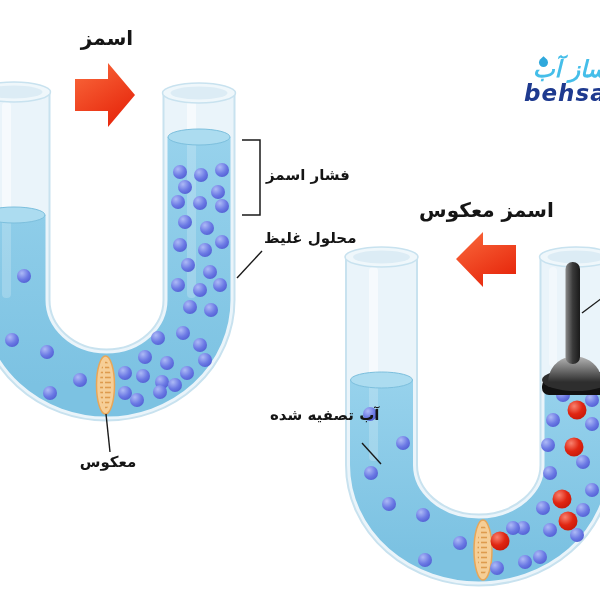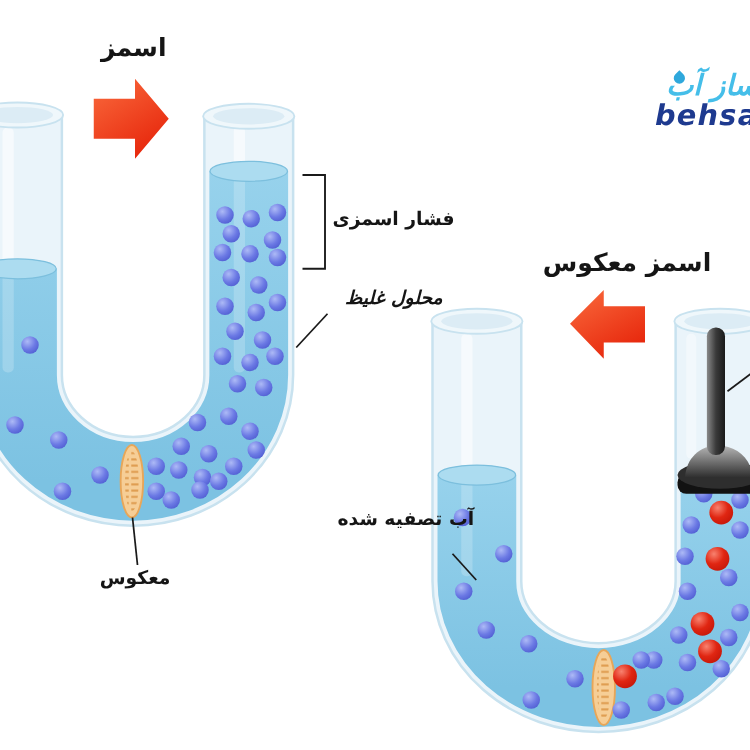--- a/index.html
+++ b/index.html
@@ -201,25 +201,25 @@
 
   <path d="M 242 140 L 260 140 L 260 215 L 242 215" fill="none" stroke="#1a1a1a" stroke-width="1.5"></path>
   <line x1="262" y1="251" x2="237" y2="278" stroke="#1a1a1a" stroke-width="1.4"></line>
   <line x1="106" y1="414" x2="110" y2="452" stroke="#1a1a1a" stroke-width="1.4"></line>
   <line x1="362" y1="443" x2="381" y2="464" stroke="#1a1a1a" stroke-width="1.4"></line>
   <line x1="582" y1="313" x2="602" y2="298" stroke="#1a1a1a" stroke-width="1.4"></line>
 </svg>
 
 <div class="lbl title center" style="left:57px;top:26px;width:100px;">اسمز</div>
 
-<div class="lbl title center" style="left:434px;top:198px;width:135px;text-align:right;">اسمز معکوس</div>
-
-<div class="lbl" style="left:266px;top:166px;">فشار اسمزی</div>
-
-<div class="lbl" style="left:276px;top:229px;font-style:italic;">محلول غلیظ</div>
+<div class="lbl title center" style="left:419px;top:198px;width:135px;">اسمز معکوس</div>
+
+<div class="lbl" style="left:266px;top:166px;">فشار اسمز</div>
+
+<div class="lbl" style="left:264px;top:229px;">محلول غلیظ</div>
 
 <div class="lbl center" style="left:58px;top:453px;width:100px;">معکوس</div>
 
 <div class="lbl" style="left:270px;top:406px;">آب تصفیه شده</div>
 
 <div id="logo">
   <div class="drop"></div>
   <div class="fa">بهساز آب</div>
   <div class="en">behsaz</div>
 </div>

